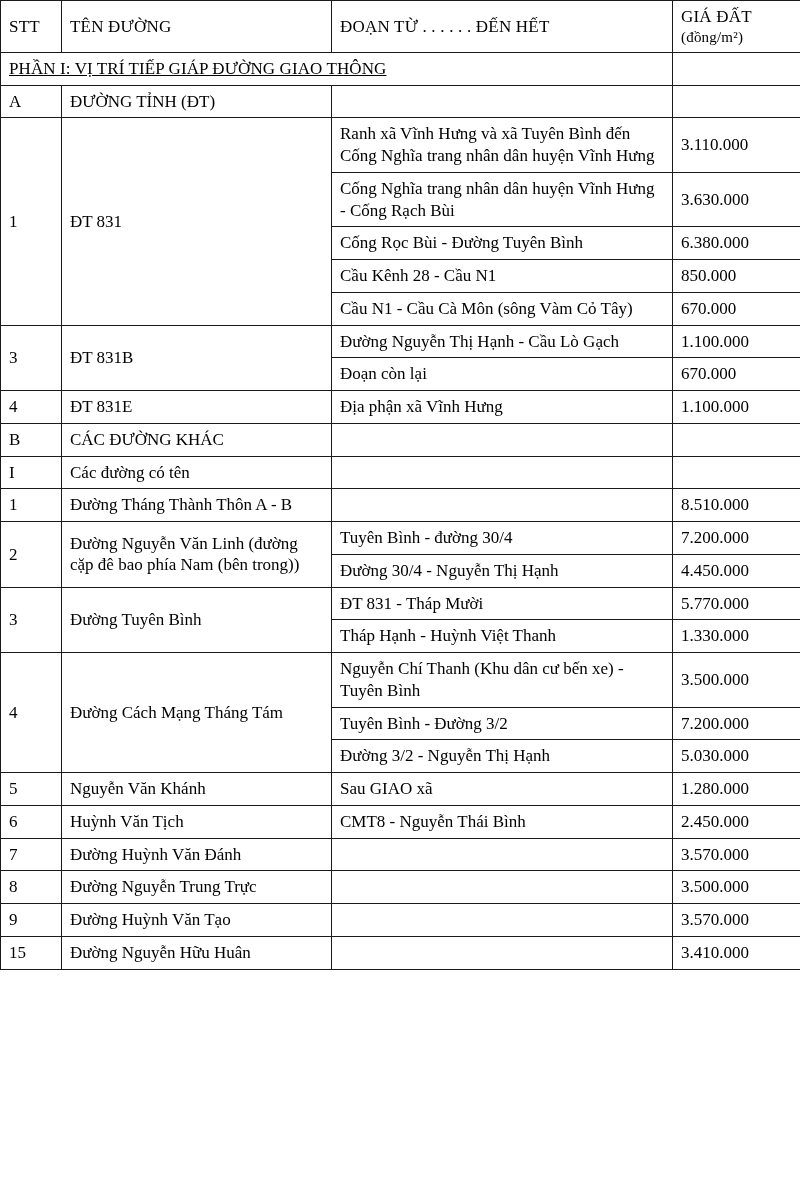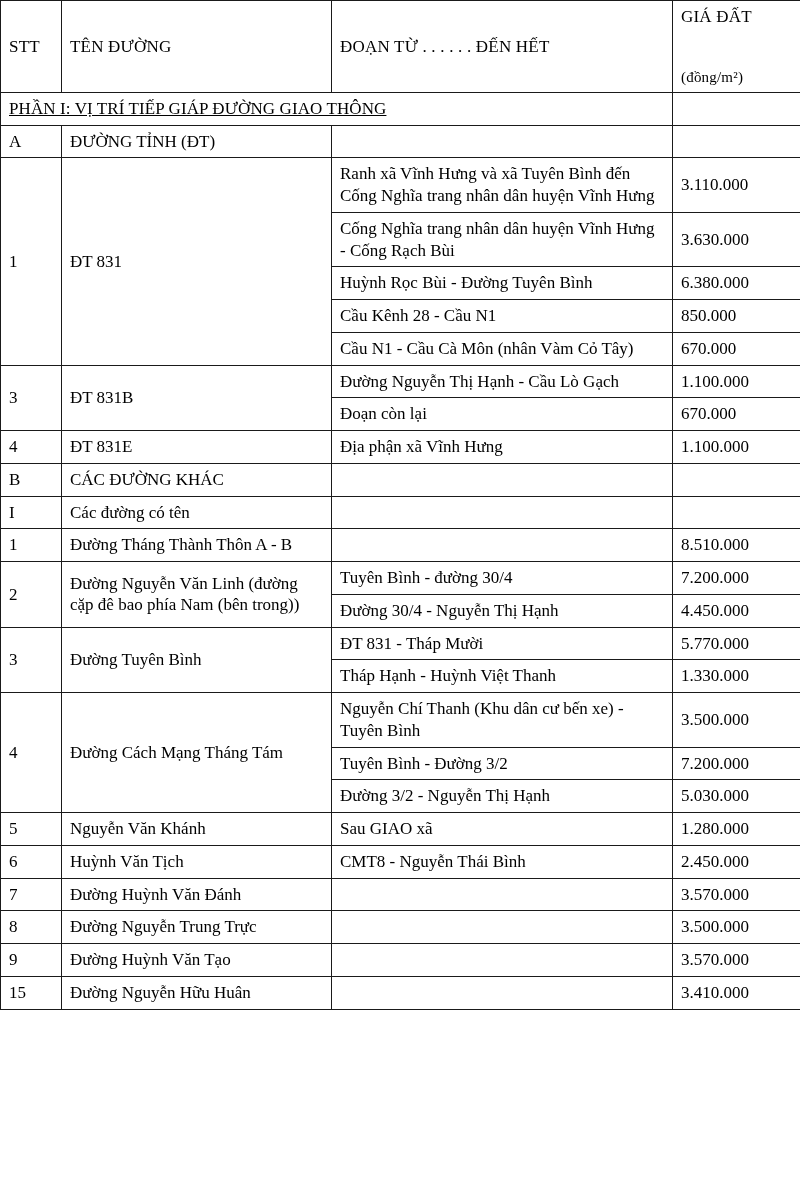--- a/index.html
+++ b/index.html
@@ -40,21 +40,21 @@
   .hdr td {
     text-align: center;
     font-weight: bold;
     font-size: 17px;
     letter-spacing: .2px;
     padding-top: 9px;
     padding-bottom: 9px;
     line-height: 1.22;
   }
   .hdr .price-hdr { font-size: 16px; }
-  .hdr .price-hdr .unit { font-size: 15px; display: block; margin-top: 40px; }
+  .hdr .price-hdr .unit { font-size: 15px; display: block; }
 
   
   .part td {
     font-weight: bold;
     font-size: 18px;
     padding-top: 8px;
     padding-bottom: 8px;
     letter-spacing: .1px;
     text-decoration: underline;
   }
@@ -109,29 +109,29 @@
         <td class="idx mid" rowspan="5">1</td>
         <td class="name mid" rowspan="5">ĐT 831</td>
         <td class="seg">Ranh xã Vĩnh Hưng và xã Tuyên Bình đến Cống Nghĩa trang nhân dân huyện Vĩnh Hưng</td>
         <td class="price">3.110.000</td>
       </tr>
       <tr>
         <td class="seg">Cống Nghĩa trang nhân dân huyện Vĩnh Hưng - Cống Rạch Bùi</td>
         <td class="price">3.630.000</td>
       </tr>
       <tr>
-        <td class="seg">Huỳnh Rọc Bùi - Đường Tuyên Bình</td>
+        <td class="seg">Cống Rọc Bùi - Đường Tuyên Bình</td>
         <td class="price">6.380.000</td>
       </tr>
       <tr>
         <td class="seg">Cầu Kênh 28 - Cầu N1</td>
         <td class="price">850.000</td>
       </tr>
       <tr>
-        <td class="seg">Cầu N1 - Cầu Cà Môn (nhân Vàm Cỏ Tây)</td>
+        <td class="seg">Cầu N1 - Cầu Cà Môn (sông Vàm Cỏ Tây)</td>
         <td class="price">670.000</td>
       </tr>
       <tr>
         <td class="idx mid" rowspan="2">3</td>
         <td class="name mid" rowspan="2">ĐT 831B</td>
         <td class="seg">Đường Nguyễn Thị Hạnh - Cầu Lò Gạch</td>
         <td class="price">1.100.000</td>
       </tr>
       <tr>
         <td class="seg">Đoạn còn lại</td>

